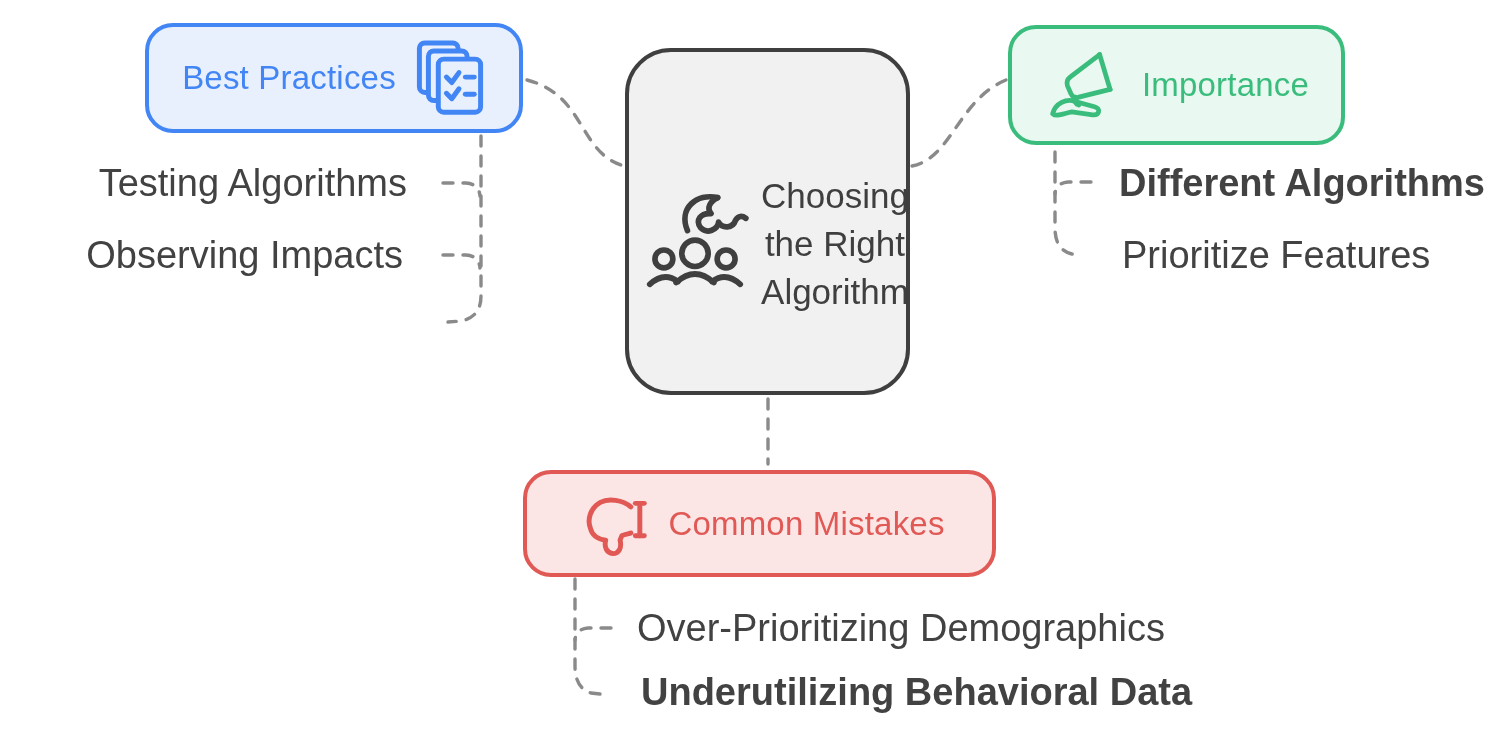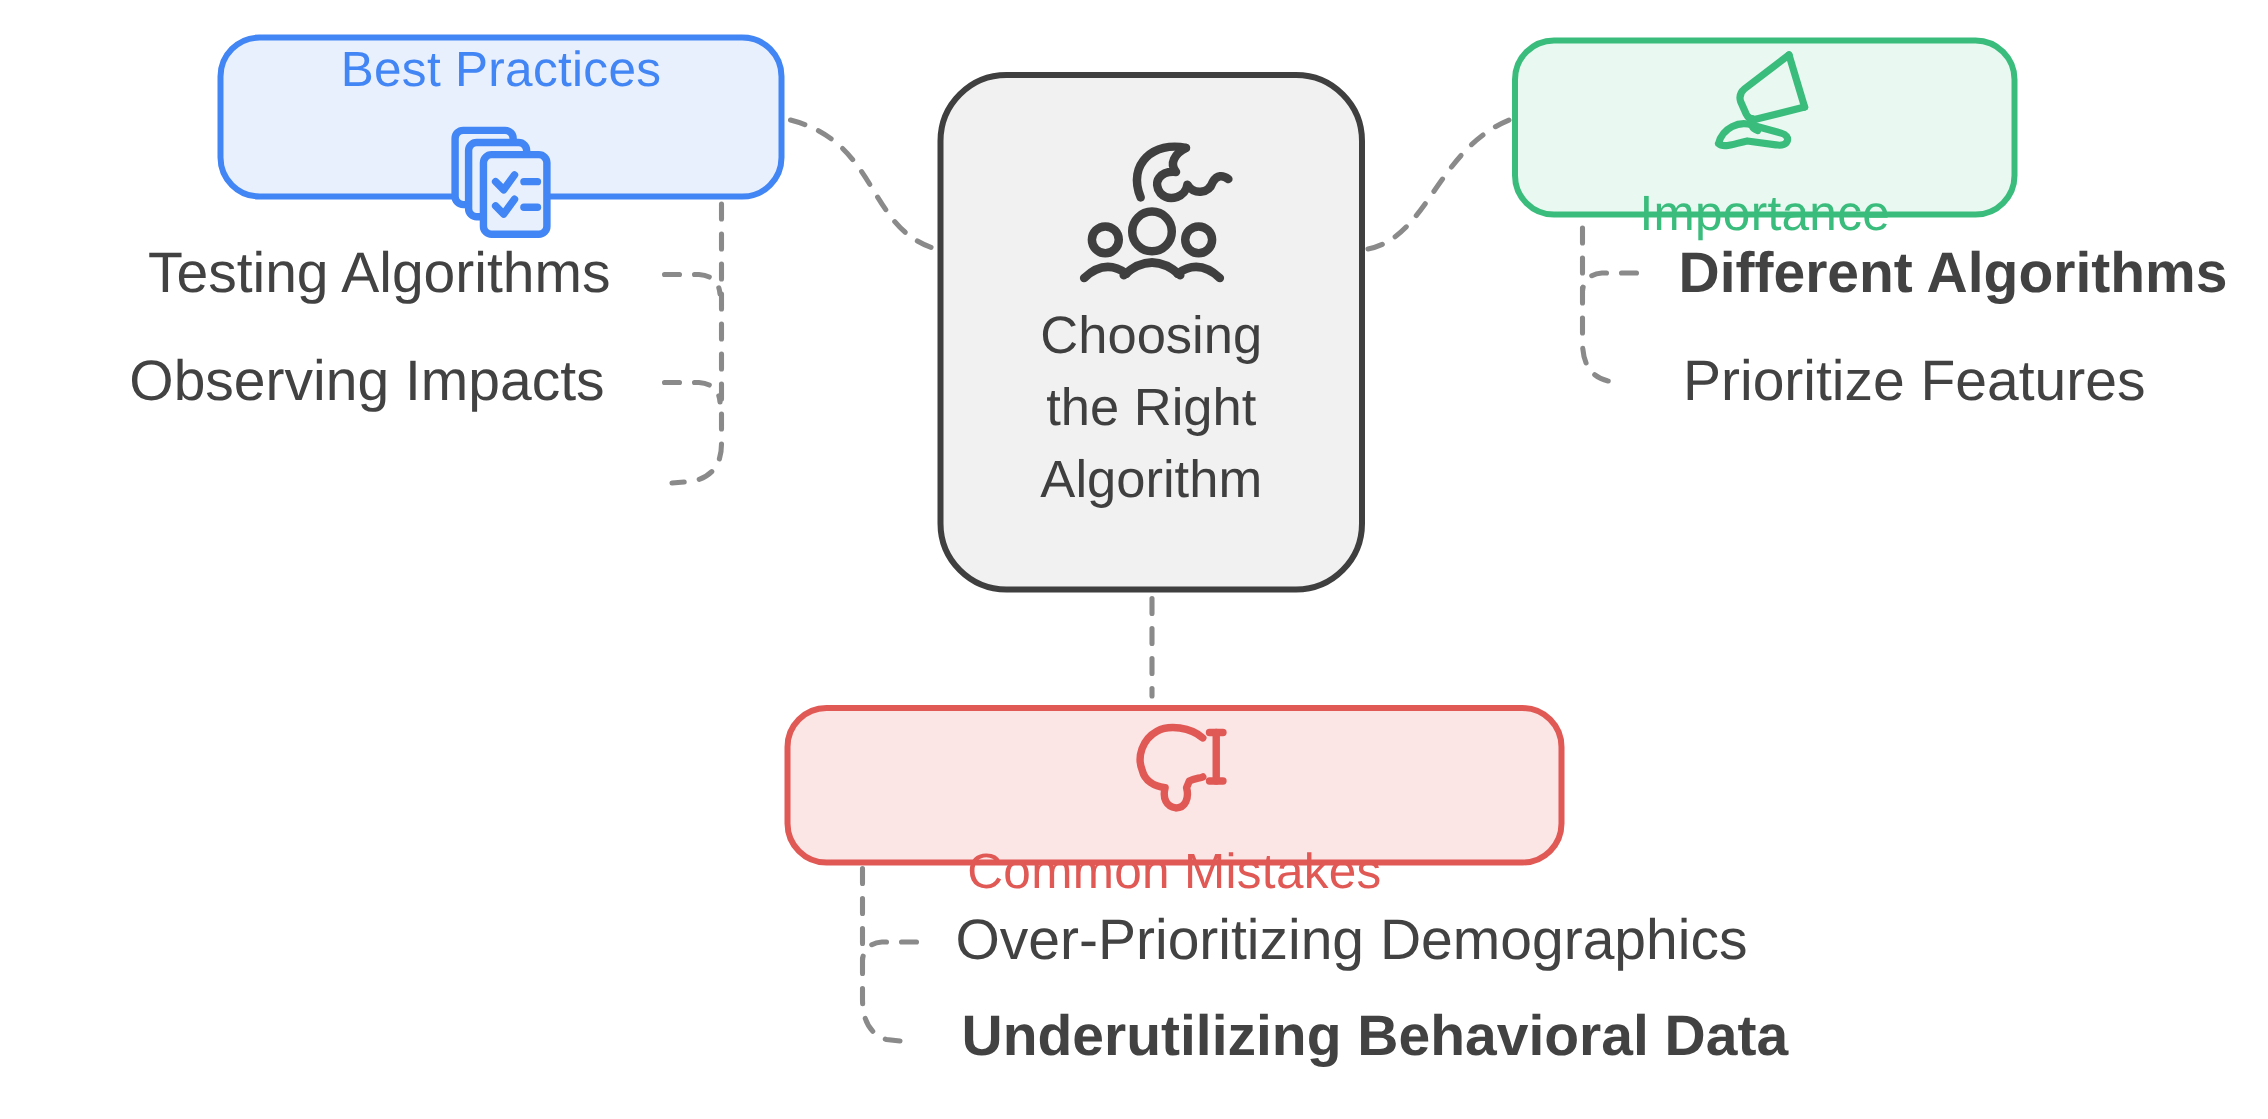--- a/index.html
+++ b/index.html
@@ -3,34 +3,34 @@
 <meta charset="utf-8">
 <style>
   html,body{margin:0;padding:0;background:#ffffff;}
   #stage{
     position:relative;width:1512px;height:746px;background:#ffffff;overflow:hidden;
     font-family:"Liberation Sans","DejaVu Sans",sans-serif;
   }
   #connectors{position:absolute;left:0;top:0;width:1512px;height:746px;}
   #connectors path{fill:none;stroke:#8a8a8a;stroke-width:3.4px;stroke-dasharray:10 10;stroke-linecap:round;}
 
-  .node{position:absolute;display:flex;align-items:center;justify-content:flex-start;box-sizing:border-box;flex-direction:column;}
+  .node{position:absolute;display:flex;align-items:center;justify-content:center;box-sizing:border-box;}
   .branch-node{border-radius:28px;border:4px solid;gap:18px;}
   .branch-label{font-size:33px;letter-spacing:0.2px;white-space:nowrap;}
 
   #node-best-practices{left:145px;top:23px;width:378px;height:110px;
     background:#e8f0fe;border-color:#4285f4;color:#4285f4;}
   #node-importance{left:1008px;top:25px;width:337px;height:120px;
     background:#e9f8f0;border-color:#3abd7c;color:#3abd7c;}
-  #node-common-mistakes{left:523px;top:470px;width:520px;height:107px;
+  #node-common-mistakes{left:523px;top:470px;width:473px;height:107px;
     background:#fbe5e5;border-color:#e05955;color:#e05955;}
 
   #node-center{left:625px;top:48px;width:285px;height:347px;border-radius:46px;
     border:4px solid #3f3f3f;background:#f1f1f1;color:#3f3f3f;
-    flex-direction:column;justify-content:flex-start;padding-top:38px;}
+    flex-direction:row;justify-content:flex-start;padding-top:38px;}
   .center-lines{display:flex;flex-direction:column;align-items:center;margin-top:6px;}
   .center-line{font-size:35px;line-height:48px;color:#3f3f3f;white-space:nowrap;}
 
   .sub-item{position:absolute;font-size:38px;color:#424242;white-space:nowrap;transform:translateY(-50%);}
   .sub-l{text-align:right;}
   #sub-l1{right:1105px;top:183px;}
   #sub-l2{right:1109px;top:255px;}
   #sub-l3{right:1092px;top:327px;}
   #sub-r1{left:1119px;top:183px;font-weight:bold;}
   #sub-r2{left:1122px;top:255px;}

